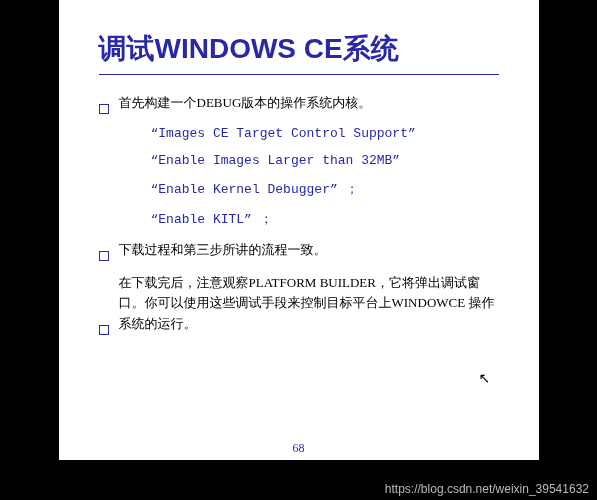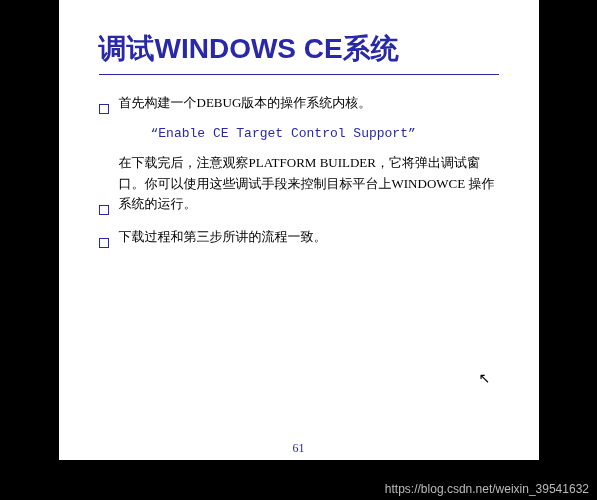--- a/index.html
+++ b/index.html
@@ -84,29 +84,32 @@
 <div class="slide">
   <div class="title">调试WINDOWS CE系统</div>
   <div class="underline"></div>
 
   <div class="bullet-item">
     <div class="bullet-marker"></div>
     <div class="bullet-text">首先构建一个DEBUG版本的操作系统内核。</div>
   </div>
 
 
-  <div class="sub-item">“Enable CE Target Control Support”</div>
+  <div class="sub-item">“Images CE Target Control Support”</div>
+  <div class="sub-item">“Enable Images Larger than 32MB”</div>
+  <div class="sub-item">“Enable Kernel Debugger” ；</div>
+  <div class="sub-item">“Enable KITL” ；</div>
+
+  <div class="bullet-item">
+    <div class="bullet-marker"></div>
+    <div class="bullet-text">下载过程和第三步所讲的流程一致。</div>
+  </div>
 
   <div class="bullet-item">
     <div class="bullet-marker"></div>
     <div class="bullet-text">在下载完后，注意观察PLATFORM BUILDER，它将弹出调试窗口。你可以使用这些调试手段来控制目标平台上WINDOWCE 操作系统的运行。</div>
   </div>
 
-  <div class="bullet-item">
-    <div class="bullet-marker"></div>
-    <div class="bullet-text">下载过程和第三步所讲的流程一致。</div>
-  </div>
-
   <div class="cursor">↖</div>
-  <div class="page-num">61</div>
+  <div class="page-num">68</div>
 </div>
 
 <div class="watermark">https://blog.csdn.net/weixin_39541632</div>
 
 </body></html>

